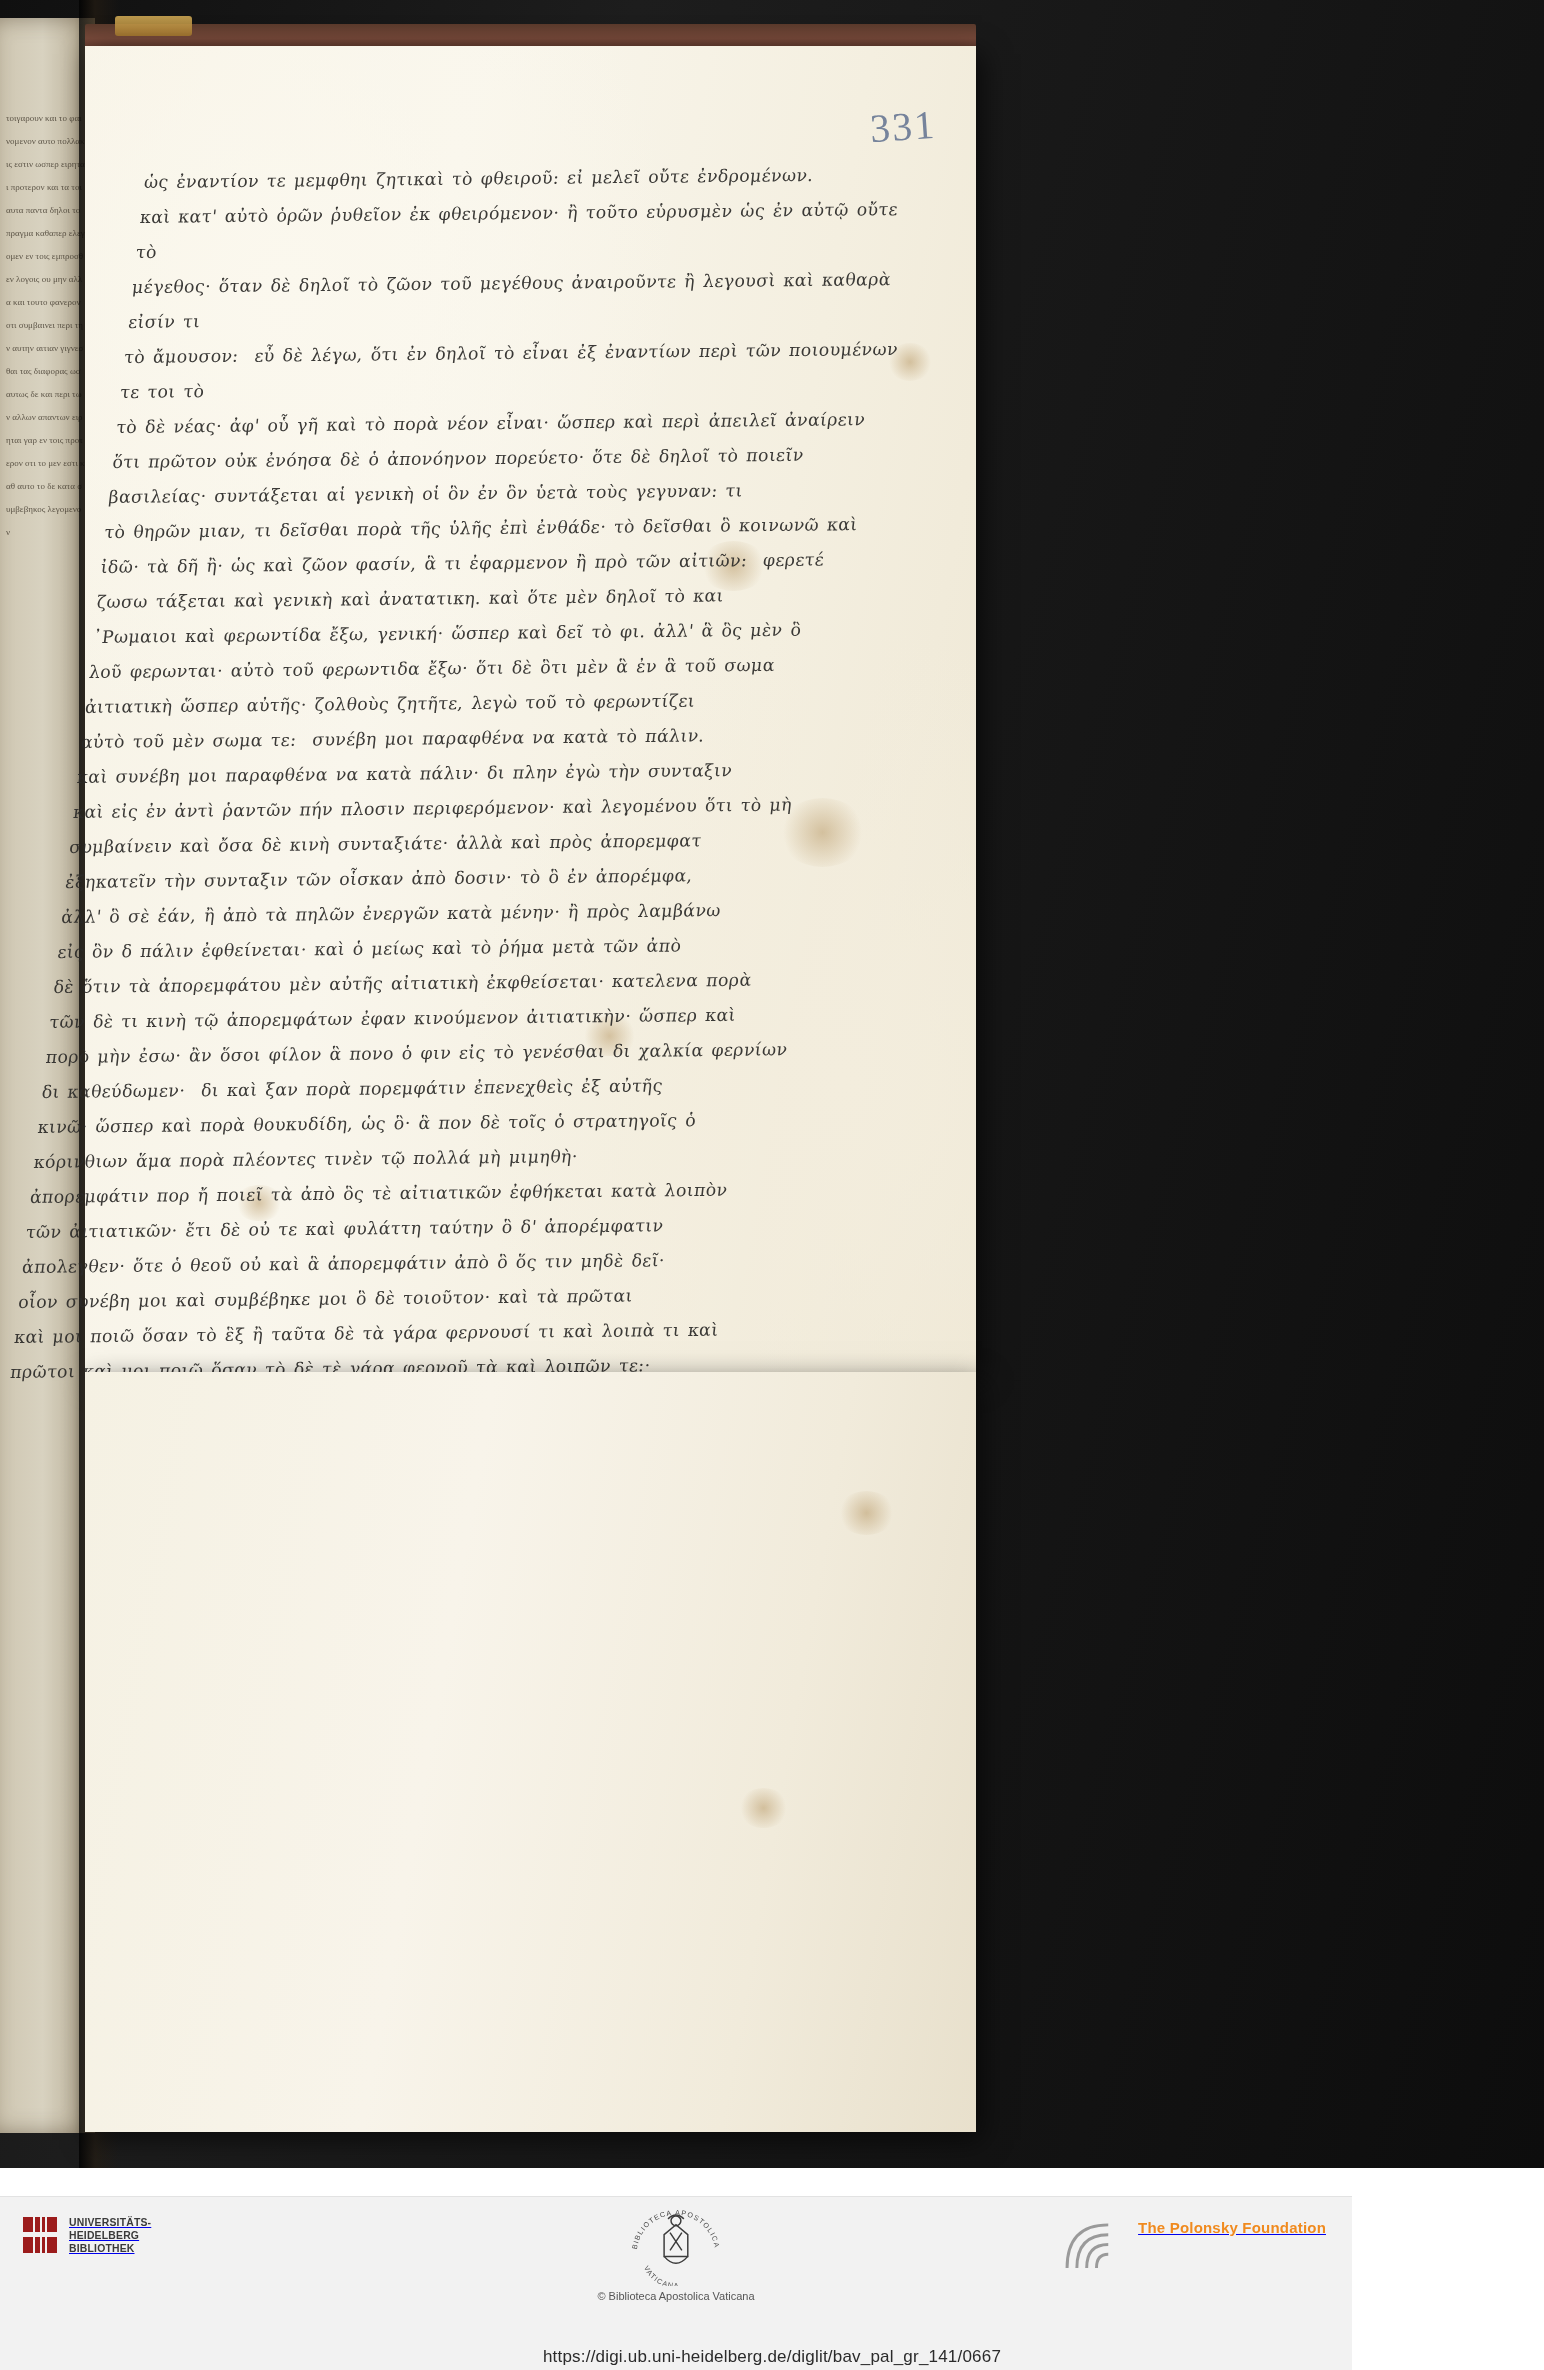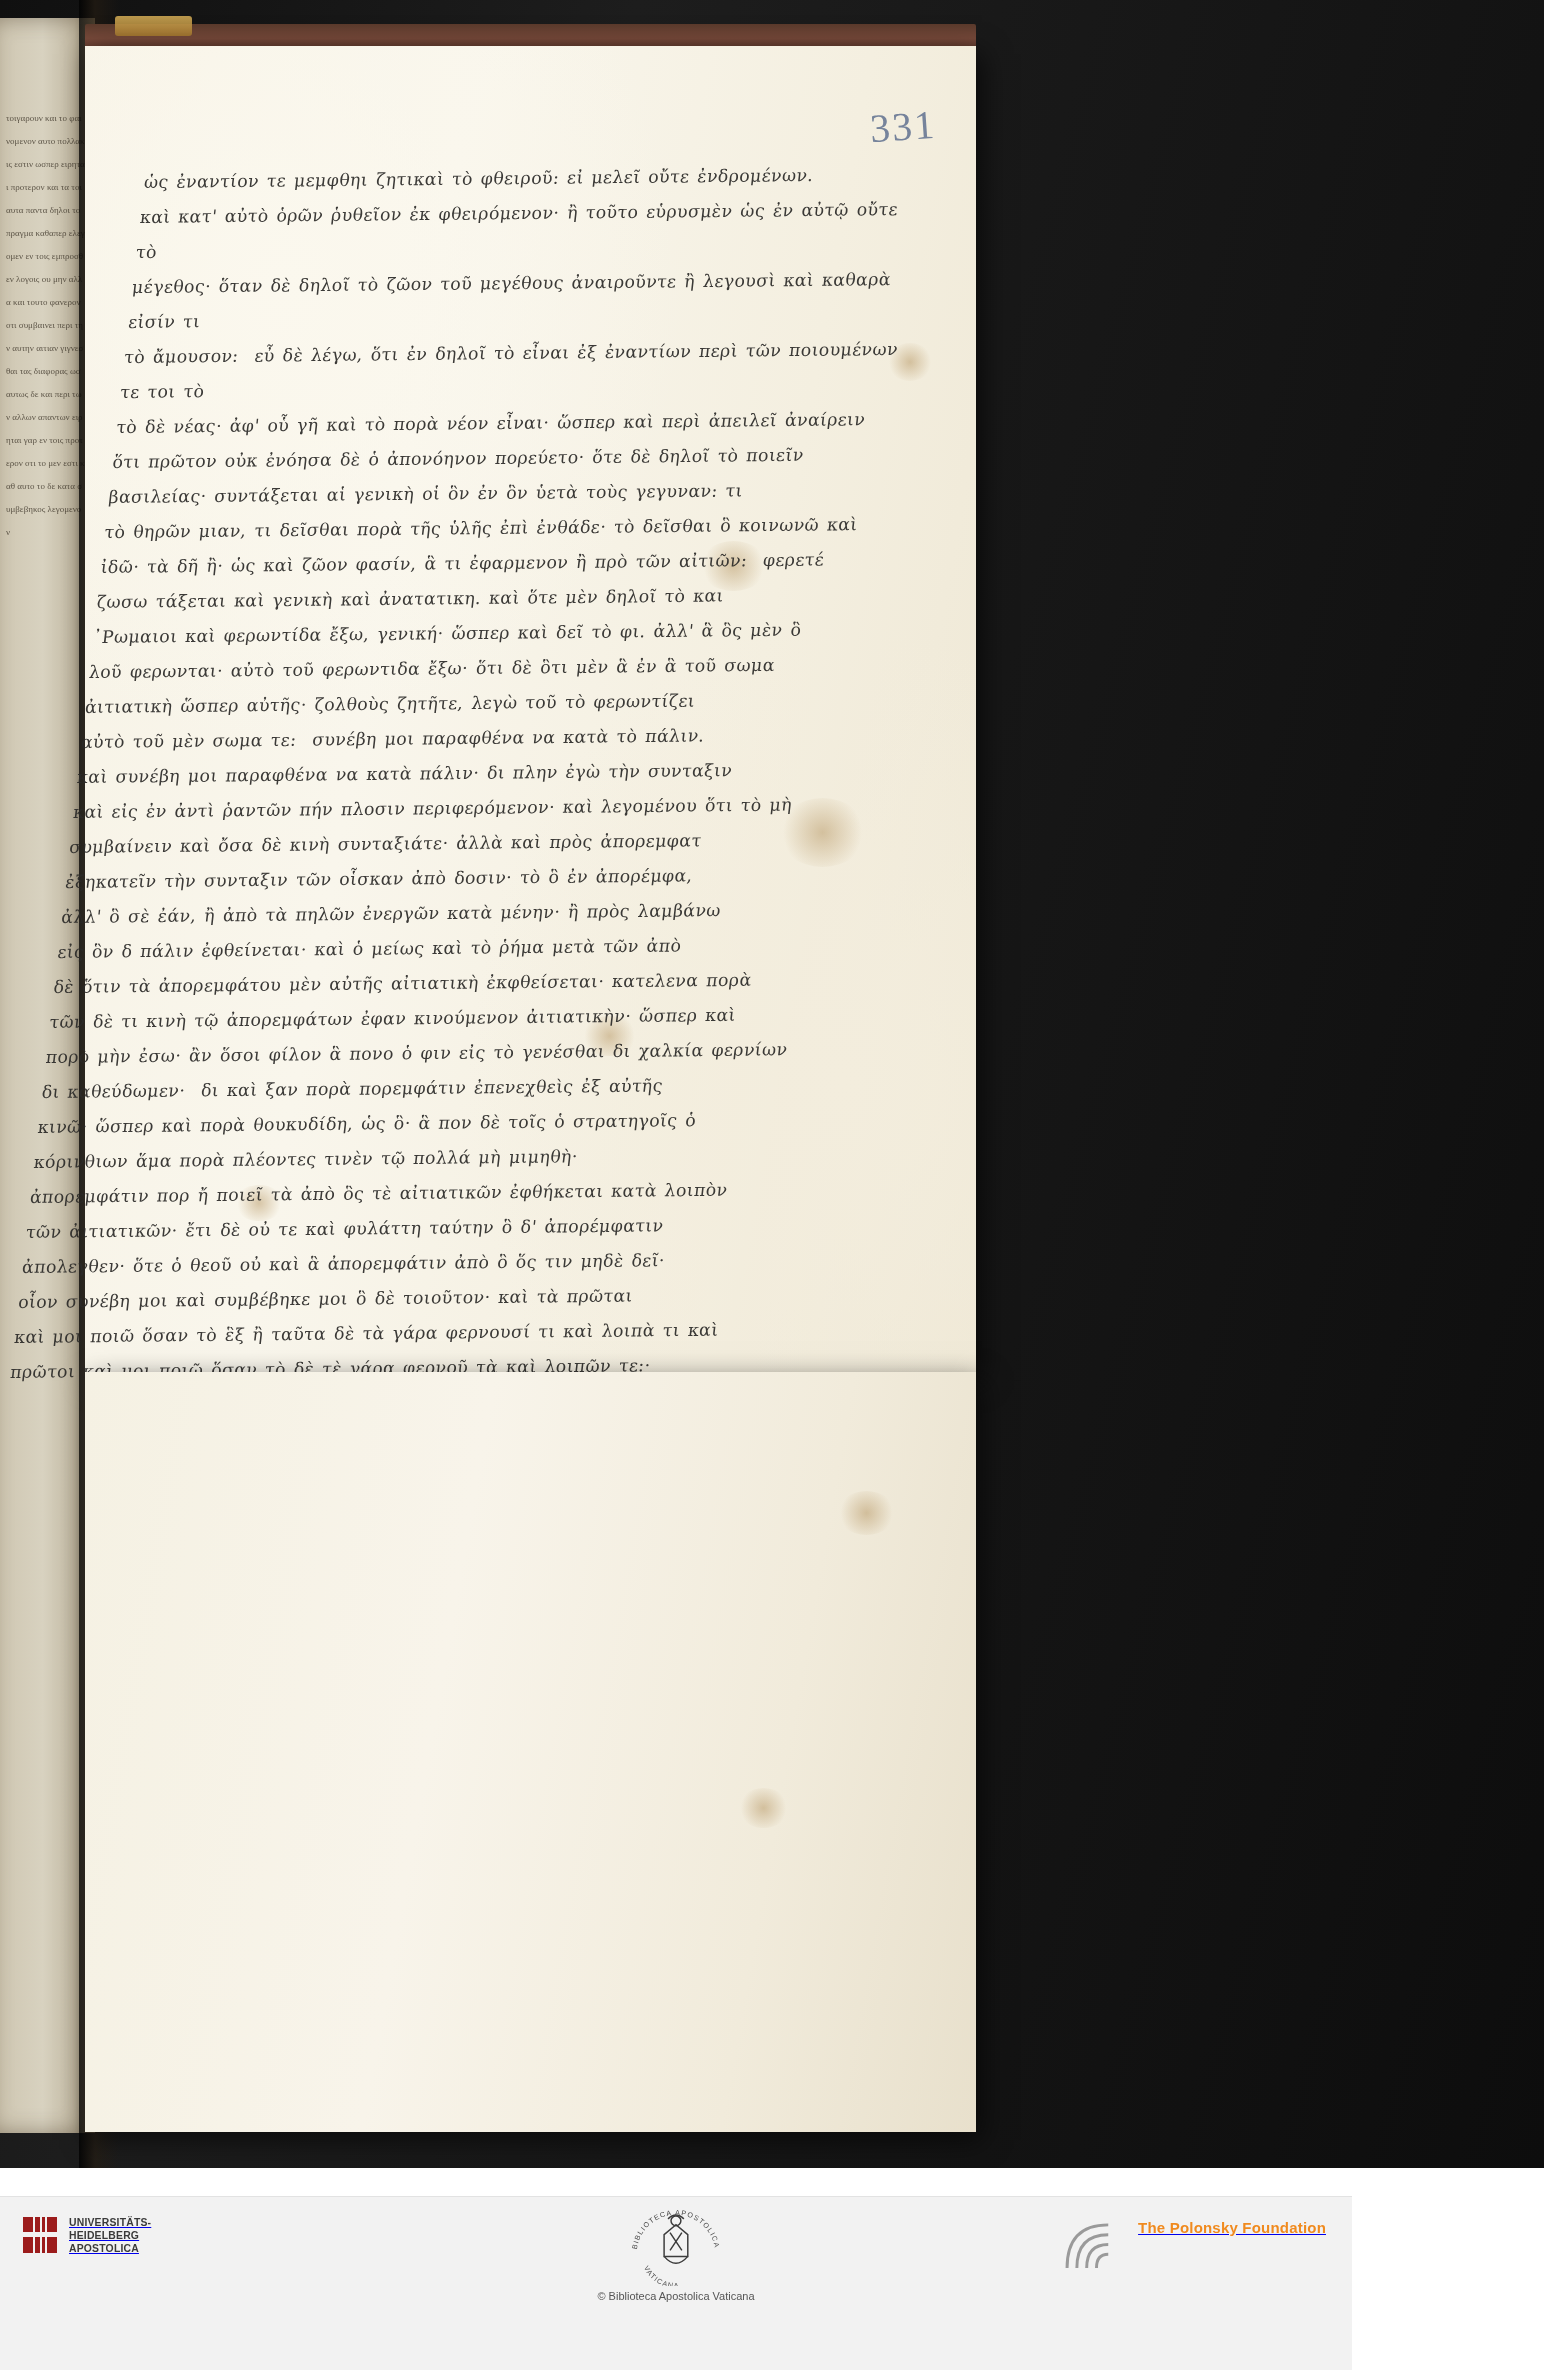--- a/index.html
+++ b/index.html
@@ -288,21 +288,21 @@
       <svg class="mark" viewBox="0 0 38 40">
         <rect x="1" y="2" width="10" height="36" fill="#9c1c1c"></rect>
         <rect x="13" y="2" width="5" height="36" fill="#9c1c1c"></rect>
         <rect x="20" y="2" width="3" height="36" fill="#9c1c1c"></rect>
         <rect x="25" y="2" width="10" height="36" fill="#9c1c1c"></rect>
         <rect x="1" y="17" width="34" height="5" fill="#f2f2f2"></rect>
       </svg>
       <span class="txt">
         <span>UNIVERSITÄTS-</span><br>
         <span>HEIDELBERG</span><br>
-        <span>APOSTOLICA</span>
+        <span>BIBLIOTHEK</span>
       </span>
     </a>
 
     <div id="bav-logo">
       <svg class="crest" width="103" height="77" viewBox="0 0 104 78">
         <defs>
           <path id="ringtop" d="M 12,46 A 40,40 0 0 1 92,46"></path>
           <path id="ringbot" d="M 16,44 A 36,36 0 0 0 88,44"></path>
         </defs>
         <text font-size="7.2" fill="#4a4a4a" font-family="Liberation Sans, sans-serif" letter-spacing="1.2">
@@ -329,14 +329,15 @@
           <path d="M14 50 Q14 16 46 16"></path>
           <path d="M24 50 Q24 26 46 26"></path>
           <path d="M34 50 Q34 36 46 36"></path>
         </g>
       </svg>
       <span class="plabel">The Polonsky Foundation</span>
     </a>
 
   </div>
 
+  <div id="permalink">https://digi.ub.uni-heidelberg.de/diglit/bav_pal_gr_141/0667</div>
 </div>
 
 
 </body></html>

